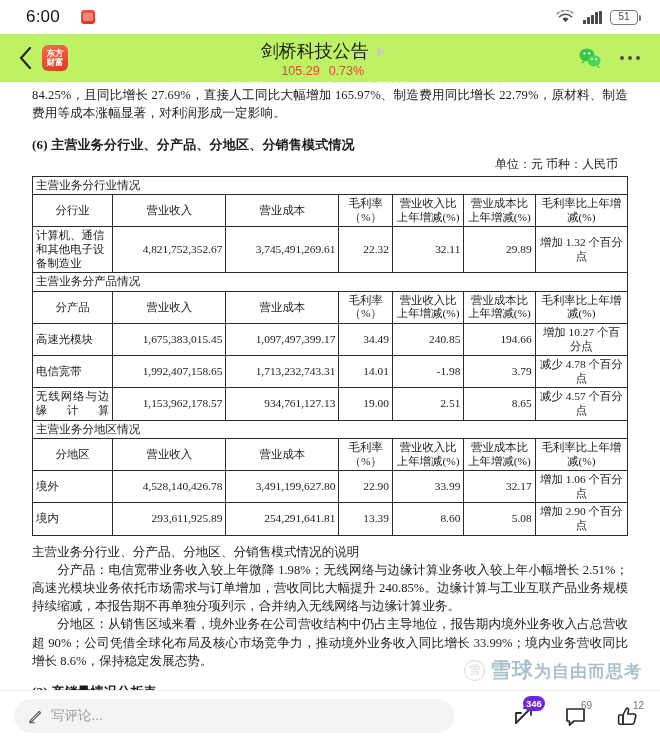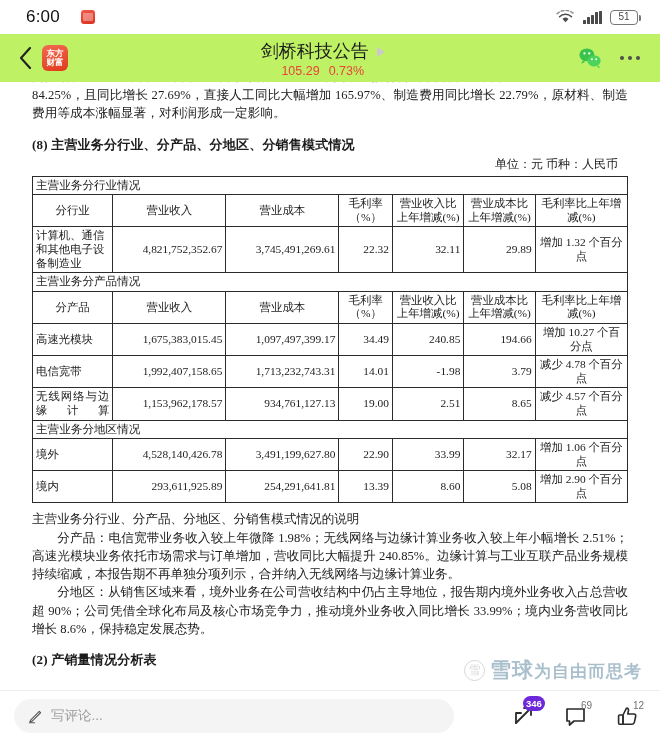--- a/index.html
+++ b/index.html
@@ -372,21 +372,21 @@
       </span>
     </div>
   </div>
 
   <div class="doc-wrap">
     <div class="doc">
 
       <p class="para faded-top">同比增长 46.89%；营业成本比上年同期增长 50.30%，其中直接材料成本占营业成本比</p>
       <p class="para">84.25%，且同比增长 27.69%，直接人工同比大幅增加 165.97%、制造费用同比增长 22.79%，原材料、制造费用等成本涨幅显著，对利润形成一定影响。</p>
 
-      <div class="sec-title">(8)  主营业务分行业、分产品、分地区、分销售模式情况</div>
+      <div class="sec-title">(6)  主营业务分行业、分产品、分地区、分销售模式情况</div>
       <div class="unit-line">单位：元   币种：人民币</div>
 
       <table class="fin">
         <colgroup>
           <col style="width:13.5%">
             <col style="width:19%">
             <col style="width:19%">
           <col style="width:9%">
             <col style="width:12%">
             <col style="width:12%">
@@ -450,20 +450,29 @@
             <td class="num">1,153,962,178.57</td>
             <td class="num">934,761,127.13</td>
             <td class="num">19.00</td>
             <td class="num">2.51</td>
             <td class="num">8.65</td>
             <td class="ctr">减少 4.57 个百分点</td>
           </tr>
 
           <tr>
             <td class="band" colspan="7">主营业务分地区情况</td>
+          </tr>
+          <tr>
+            <td class="hdr">分地区</td>
+            <td class="hdr">营业收入</td>
+            <td class="hdr">营业成本</td>
+            <td class="hdr">毛利率（%）</td>
+            <td class="hdr">营业收入比上年增减(%)</td>
+            <td class="hdr">营业成本比上年增减(%)</td>
+            <td class="hdr">毛利率比上年增减(%)</td>
           </tr>
           <tr>
             <td class="lbl">境外</td>
             <td class="num">4,528,140,426.78</td>
             <td class="num">3,491,199,627.80</td>
             <td class="num">22.90</td>
             <td class="num">33.99</td>
             <td class="num">32.17</td>
             <td class="ctr">增加 1.06 个百分点</td>
           </tr>

